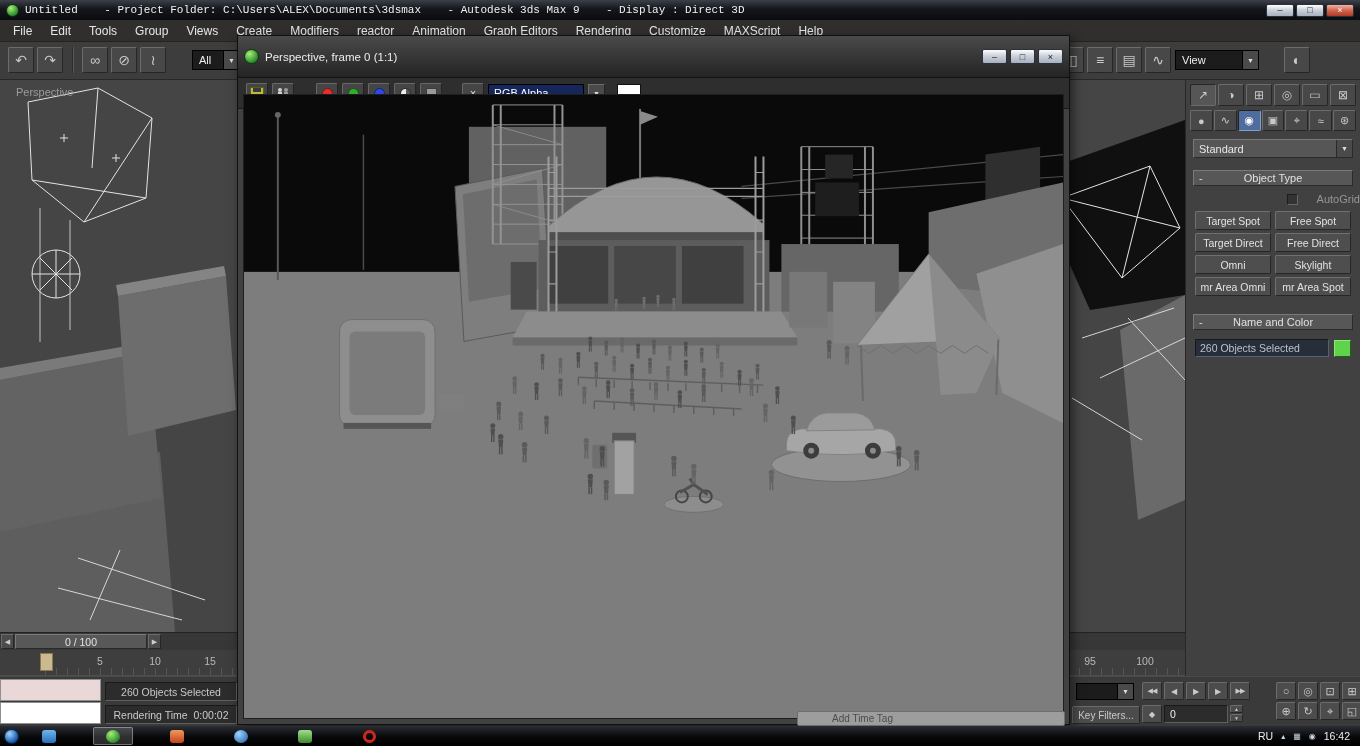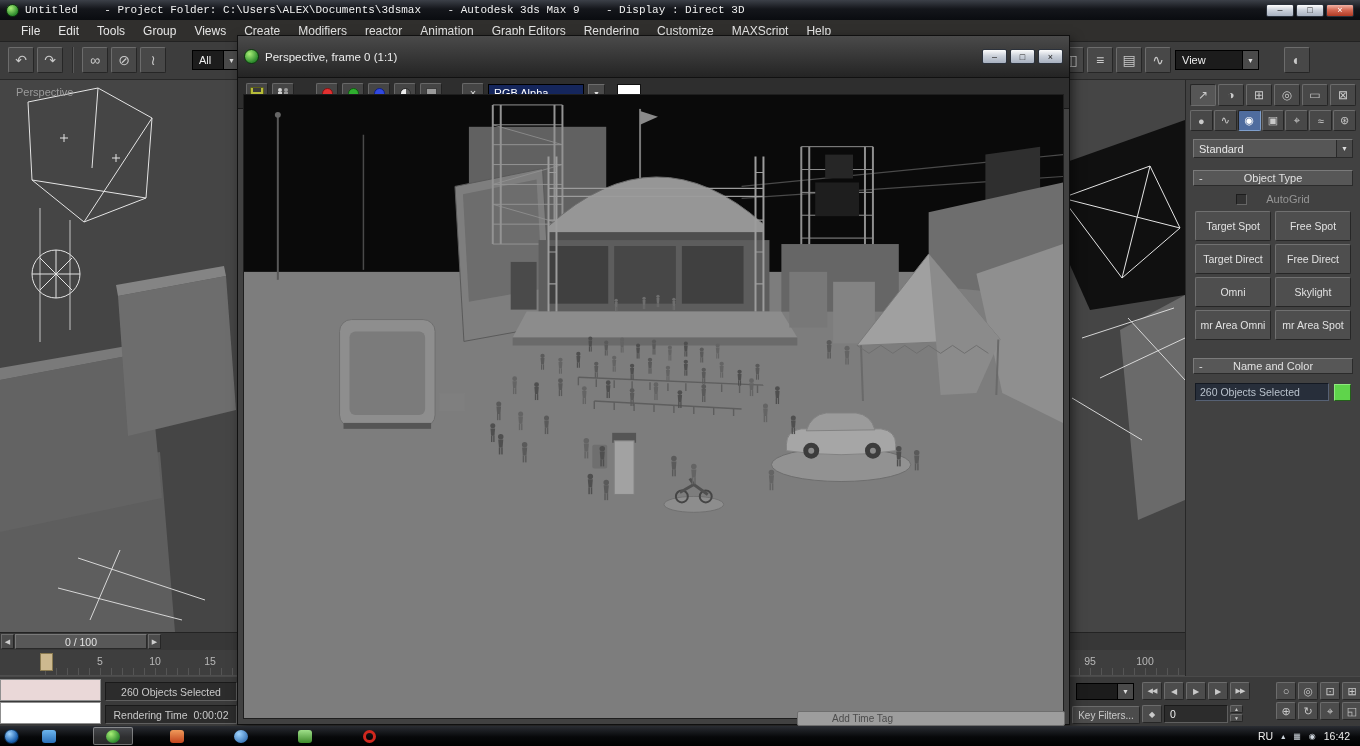--- a/index.html
+++ b/index.html
@@ -14,21 +14,21 @@
   .app-orb{width:13px;height:13px;border-radius:50%;margin:0 6px 0 2px;border:1px solid #0c3a0c;
     background:radial-gradient(circle at 35% 30%,#a8ef77,#2e8b2e 70%);}
   .title-text{white-space:pre;overflow:hidden;flex:1;font-family:Liberation Mono, monospace;}
   .win-controls{display:flex;gap:2px;margin-right:2px;}
   .win-btn{width:28px;height:13px;border:1px solid #2b313b;border-radius:2px;display:flex;align-items:center;
     justify-content:center;font-size:9px;color:#222;background:linear-gradient(#fdfdfd,#ccd2db 45%,#a7b0bf);}
   .win-btn.close{background:linear-gradient(#f0b3a6,#d66a55 45%,#b03a24);color:#fff;}
 
   
   .menubar{position:absolute;left:0;top:20px;width:100%;height:22px;background:#302f2d;
-    border-bottom:1px solid #222;display:flex;align-items:center;padding-left:12px;z-index:3;}
+    border-bottom:1px solid #222;display:flex;align-items:center;padding-left:4px;z-index:3;}
   .menu-item{padding:3px 9px;font-size:12px;color:#e6e6e6;cursor:default;}
 
   
   .toolbar{position:absolute;left:0;top:42px;width:100%;height:38px;background:#3d3d3d;
     border-bottom:1px solid #282828;z-index:2;}
   .icon-sq{position:absolute;width:26px;height:26px;top:5px;background:#484848;
     border:1px solid;border-color:#6c6c6c #262626 #262626 #6c6c6c;border-radius:2px;
     display:flex;align-items:center;justify-content:center;color:#c9c9c9;font-size:14px;}
   .tb-sep{position:absolute;top:5px;width:2px;height:26px;background:#2c2c2c;border-right:1px solid #585858;}
   .combo{position:absolute;top:8px;height:20px;background:#1c1c1c;border:1px solid #000;
@@ -108,24 +108,24 @@
     display:flex;align-items:center;justify-content:center;color:#c9c9c9;font-size:11px;border-radius:2px;}
   .cp-cat.sel{background:#4f6c9e;border-color:#222 #7f9fcc #7f9fcc #222;color:#fff;}
   .cp-combo{margin:4px 7px;height:19px;position:relative;background:#565656;border:1px solid;
     border-color:#787878 #2a2a2a #2a2a2a #787878;color:#e8e8e8;font-size:11px;display:flex;align-items:center;}
   .cp-combo .c-label{flex:1;padding:0 5px;}
   .cp-combo .c-arrow{width:16px;height:100%;background:#4a4a4a;border-left:1px solid #2a2a2a;
     display:flex;align-items:center;justify-content:center;font-size:7px;color:#ddd;}
   .roll-h{height:16px;margin:12px 7px 0;background:#575757;border:1px solid;border-color:#7a7a7a #2b2b2b #2b2b2b #7a7a7a;
     color:#e0e0e0;font-size:11px;display:flex;align-items:center;justify-content:center;position:relative;}
   .roll-h .minus{position:absolute;left:5px;}
-  .autogrid{display:flex;align-items:center;justify-content:center;gap:19px;margin:7px 0 4px;color:#969696;font-size:11px;}
+  .autogrid{display:flex;align-items:center;justify-content:flex-end;gap:19px;margin:7px 0 4px;color:#969696;font-size:11px;}
   .checkbox{width:11px;height:11px;background:#333;border:1px solid;border-color:#1d1d1d #666 #666 #1d1d1d;}
   .obj-grid{display:grid;grid-template-columns:1fr 1fr;gap:3px 4px;padding:2px 9px 6px;}
-  .obj-btn{height:30px;background:#4e4e4e;border:1px solid;border-color:#707070 #262626 #262626 #707070;
+  .obj-btn{height:19px;background:#4e4e4e;border:1px solid;border-color:#707070 #262626 #262626 #707070;
     color:#e2e2e2;font-size:10.5px;display:flex;align-items:center;justify-content:center;border-radius:2px;white-space:nowrap;}
   .name-row{display:flex;gap:5px;padding:9px 9px;align-items:center;}
   .name-field{flex:1;height:18px;background:#272e3a;border:1px solid;border-color:#141922 #566174 #566174 #141922;
     color:#b9c2cc;font-size:10.5px;display:flex;align-items:center;padding:0 4px;white-space:nowrap;overflow:hidden;}
   .color-swatch{width:17px;height:17px;background:#5fd44b;border:1px solid;border-color:#8fe87e #245f1a #245f1a #8fe87e;}
 
   
   .taskbar{position:absolute;left:0;top:726px;width:100%;height:20px;z-index:30;
     background:linear-gradient(#2a2d33,#07080a 55%,#000);display:flex;align-items:center;color:#eee;}
   .start-orb{width:15px;height:15px;border-radius:50%;margin:0 10px 0 4px;border:1px solid #0a2a4a;

